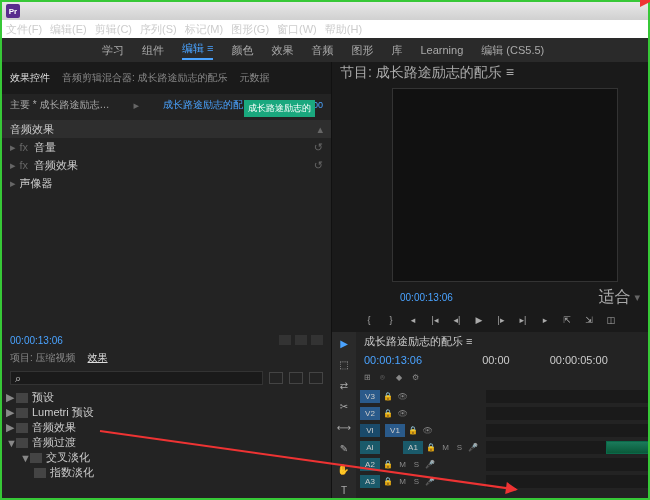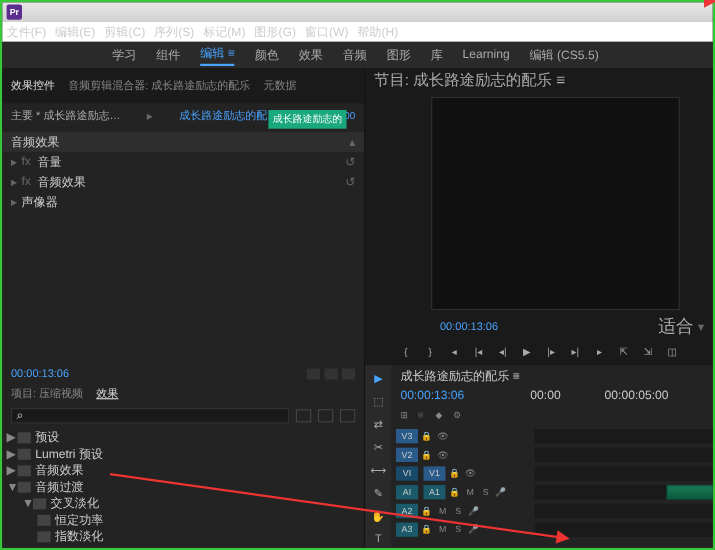--- a/index.html
+++ b/index.html
@@ -220,24 +220,20 @@
           <span class="fold"></span>
           <span>音频过渡</span>
         </div>
       <div class="tree-row ind1">
           <span class="tog">▼</span>
           <span class="fold"></span>
           <span>交叉淡化</span>
         </div>
       <div class="tree-row ind2">
           <span class="fold"></span>
-          <span>恒定功率</span>
-        </div>
-      <div class="tree-row ind2">
-          <span class="fold"></span>
           <span>指数淡化</span>
         </div>
 
     </div>
   </div>
   <div class="lower-right">
     <div class="toolbar">
       <div class="tool act">▶</div>
       <div class="tool">⬚</div>
       <div class="tool">⇄</div>
@@ -285,21 +281,21 @@
             <div class="hdr">
               <span class="lbl" style="background:#1a4a6a;margin-right:2px">VI</span>
               <span class="lbl">V1</span>
               <span class="ico">🔒</span>
               <span class="ico">👁</span>
             </div>
             <div class="lane"></div>
           </div>
         <div class="track">
             <div class="hdr">
-              <span class="lbl audio" style="margin-right:2px">AI</span>
+              <span class="lbl audio" style="margin-right:20px">AI</span>
               <span class="lbl audio">A1</span>
               <span class="ico">🔒</span>
               <span class="ico">M</span>
               <span class="ico">S</span>
               <span class="ico">🎤</span>
             </div>
             <div class="lane">
               <div class="clip audio"></div>
             </div>
           </div>

